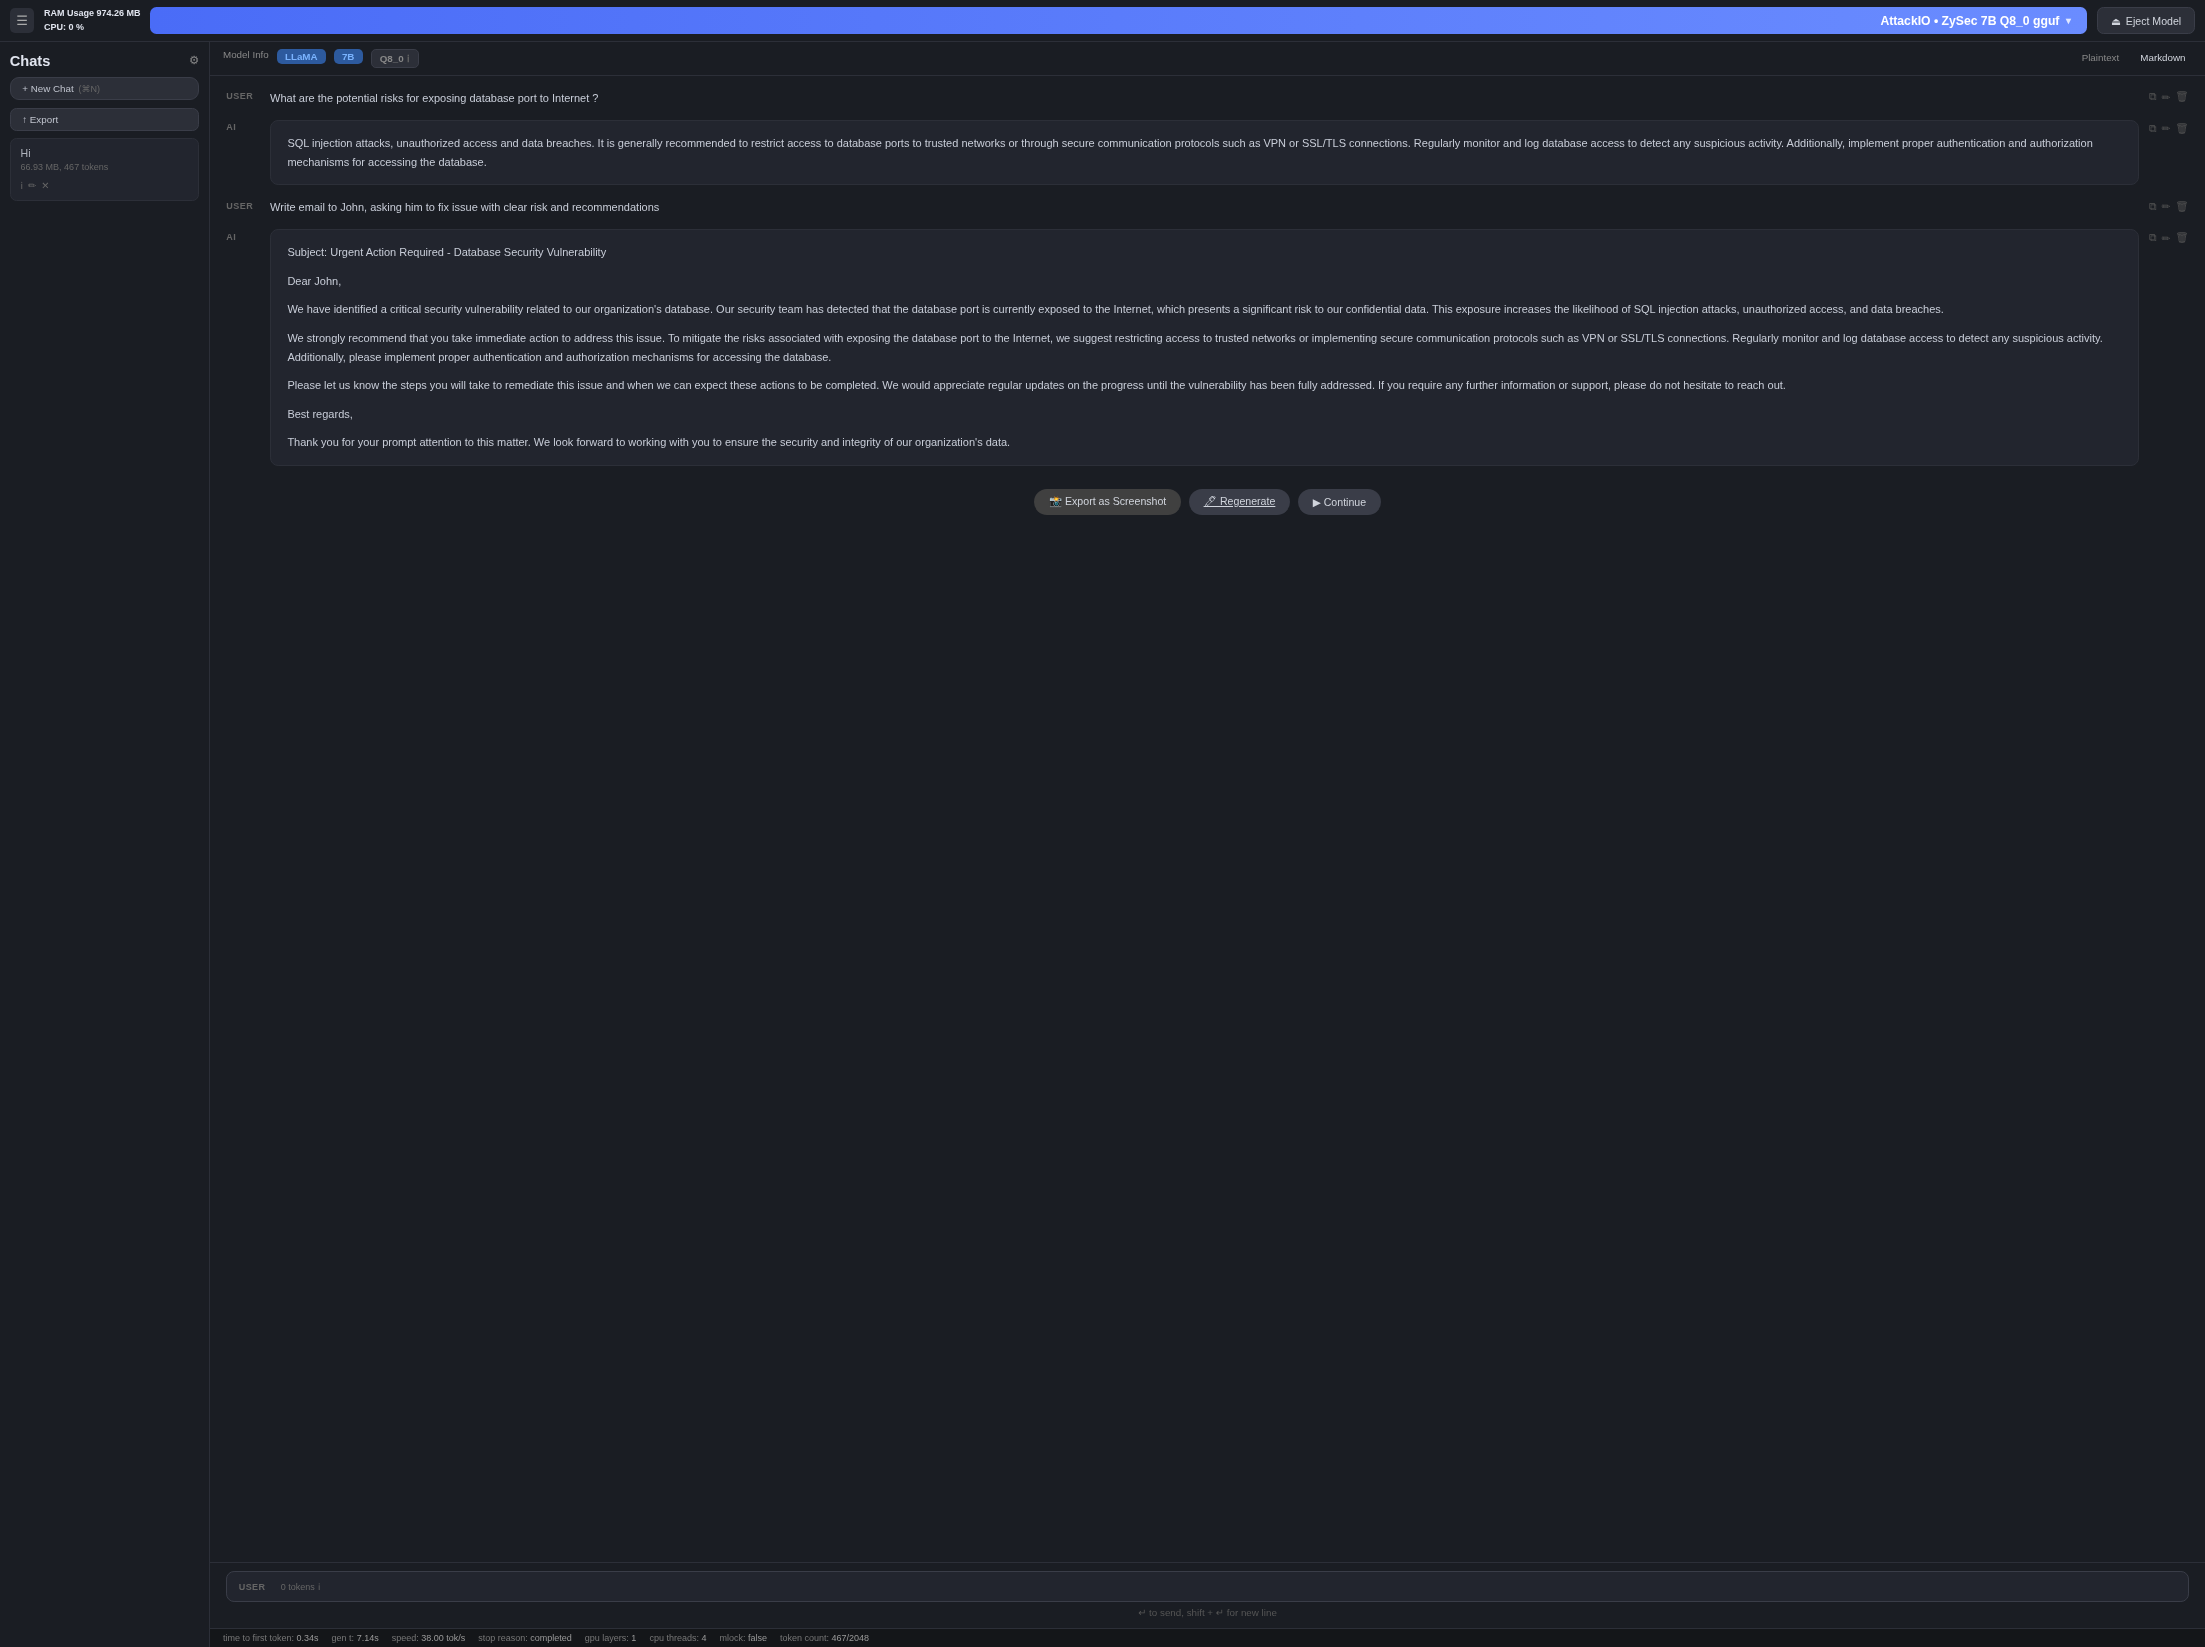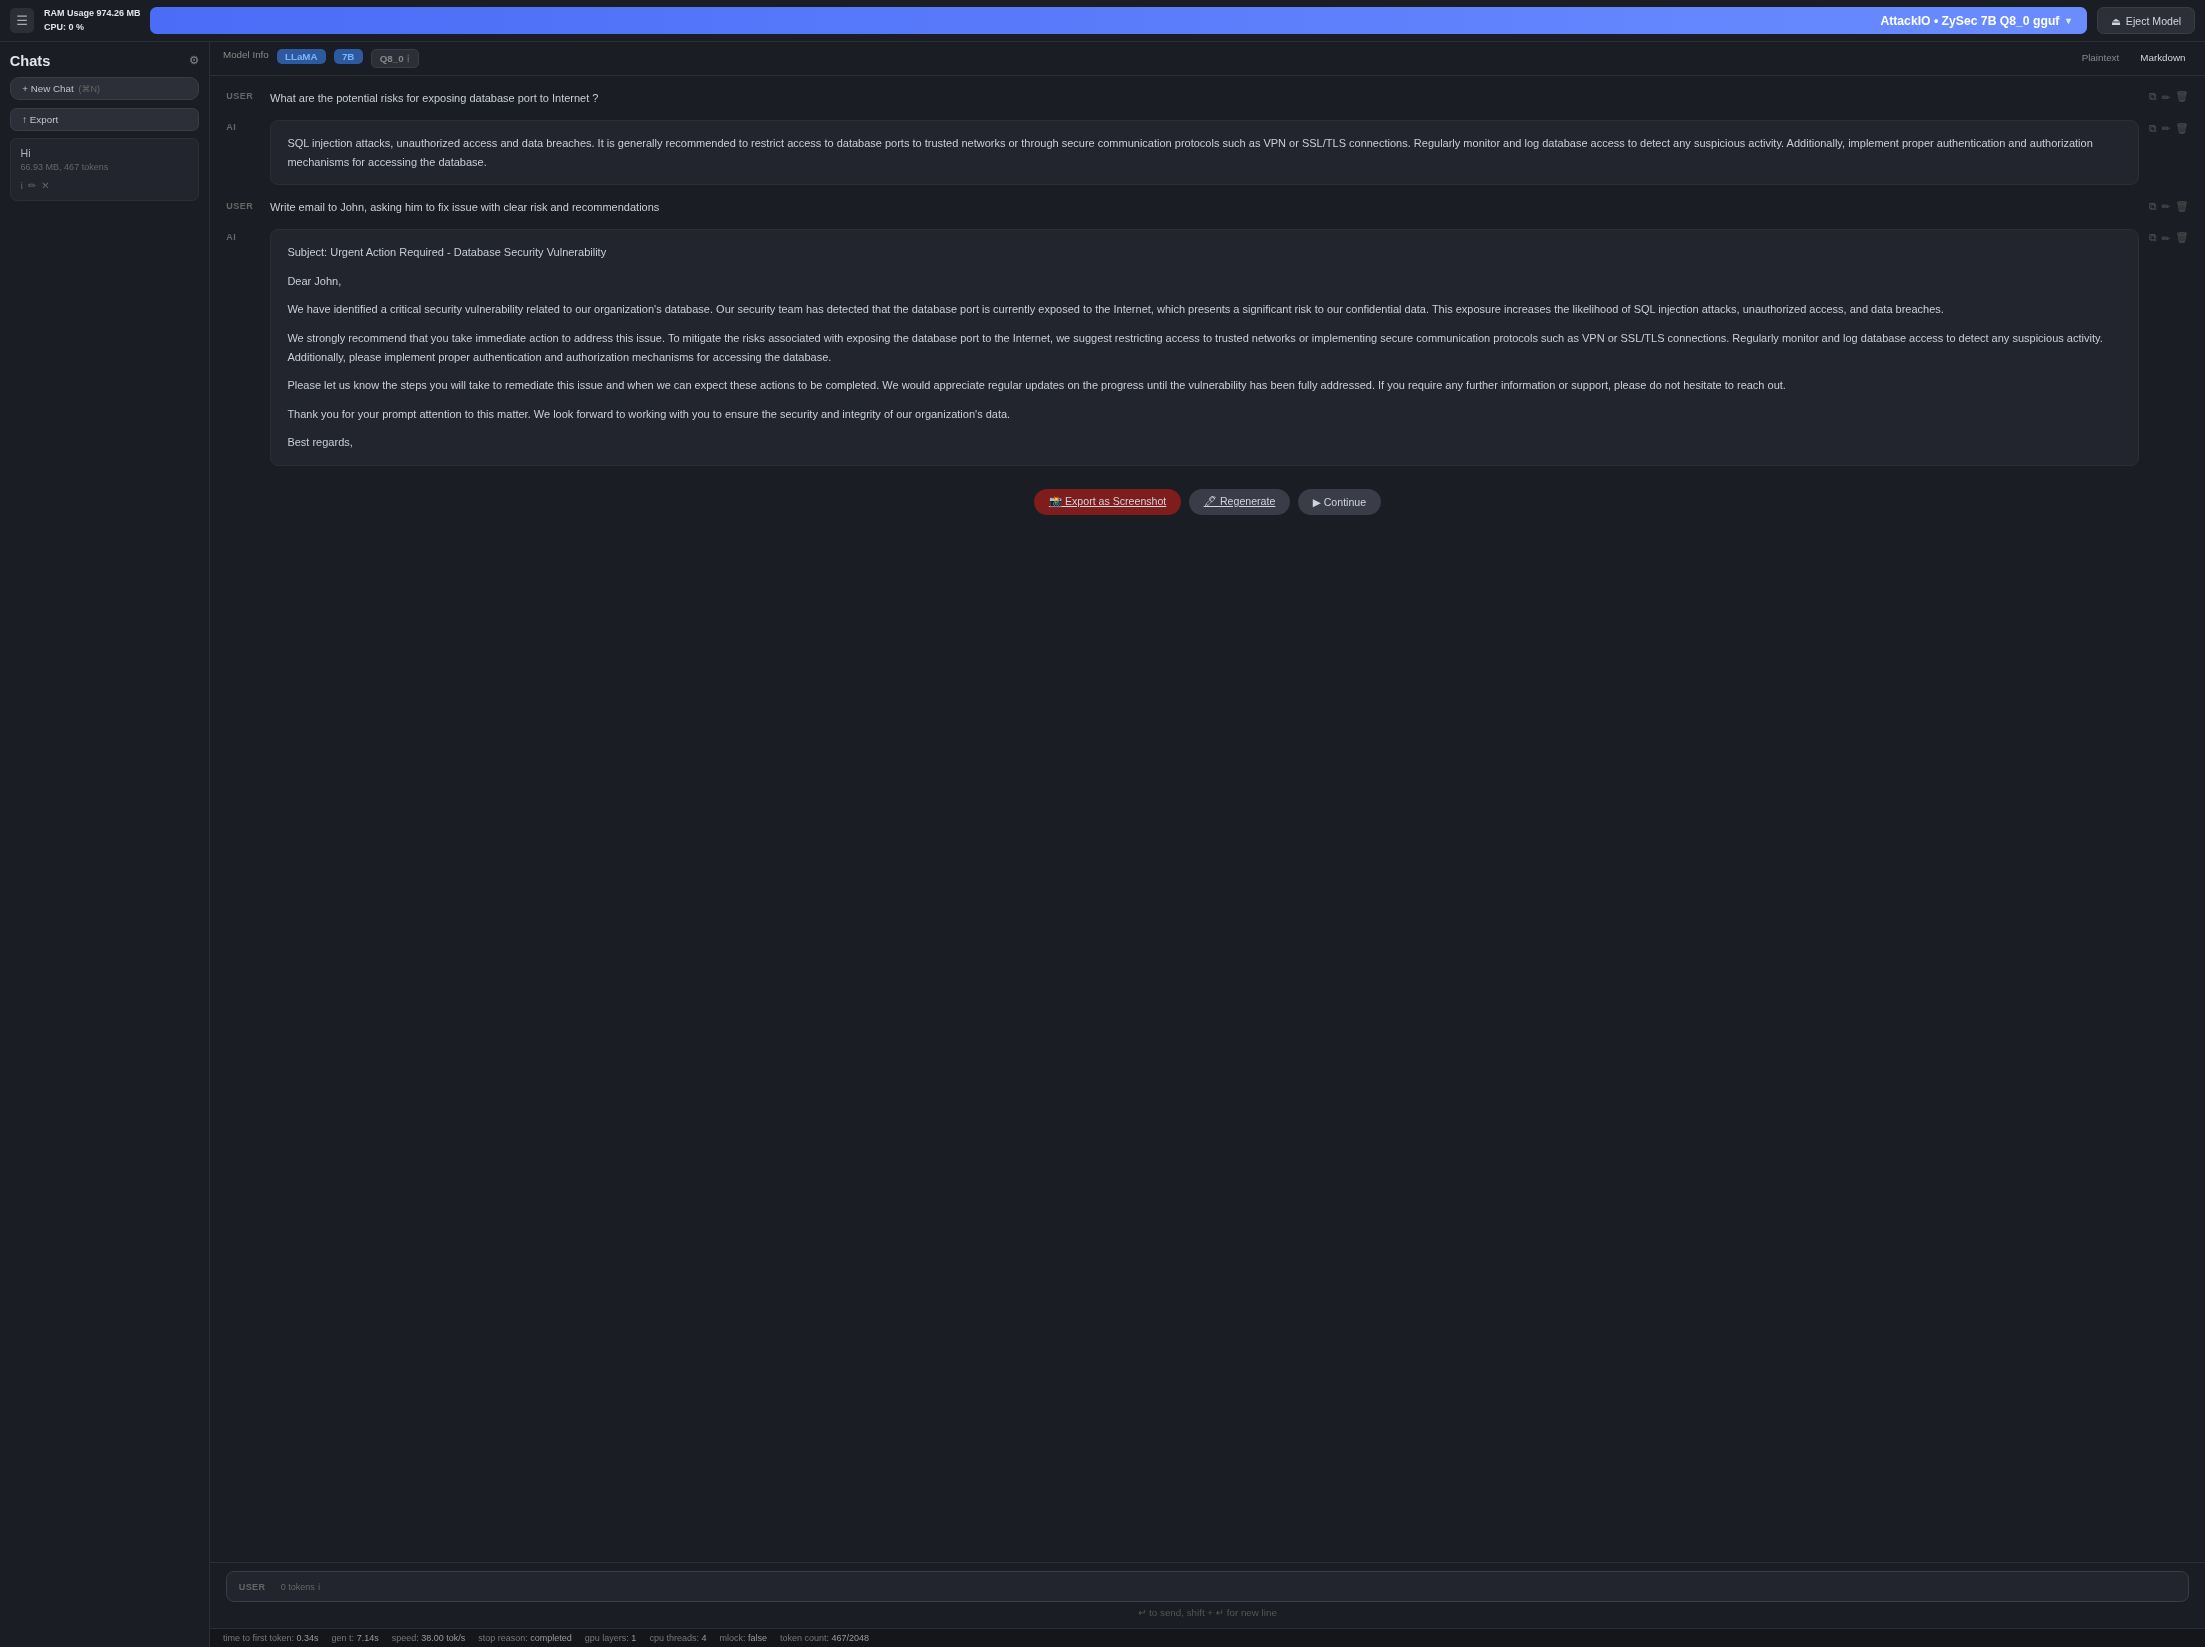--- a/index.html
+++ b/index.html
@@ -255,21 +255,21 @@
       padding: 9.8px 0 13px;
     }
     .action-btn {
       padding: 6.5px 14.6px;
       border-radius: 16.3px;
       border: none;
       cursor: pointer;
       font-size: 10.6px;
       display: flex; align-items: center; gap: 4.9px;
     }
-    .action-btn-export { background: #7f1d1d; color: #d0d4dc; text-decoration: underline; }
+    .action-btn-export { background: #404040; color: #d0d4dc; }
     .action-btn-regen { background: #3a3d48; color: #d0d4dc; text-decoration: underline; }
     .action-btn-continue { background: #3a3d48; color: #d0d4dc; }
 
     
     .input-area {
       border-top: 0.8px solid #2c2f38;
       padding: 8.1px 16.3px;
       background: #1a1d23;
     }
     .input-row {
@@ -425,22 +425,22 @@
       </div>
 
       <div class="message-row">
         <span class="message-role">AI</span>
         <div class="ai-bubble" style="flex:1;" id="ai-bubble-2">
         <p>Subject: Urgent Action Required - Database Security Vulnerability</p>
             <p>Dear John,</p>
             <p>We have identified a critical security vulnerability related to our organization's database. Our security team has detected that the database port is currently exposed to the Internet, which presents a significant risk to our confidential data. This exposure increases the likelihood of SQL injection attacks, unauthorized access, and data breaches.</p>
             <p>We strongly recommend that you take immediate action to address this issue. To mitigate the risks associated with exposing the database port to the Internet, we suggest restricting access to trusted networks or implementing secure communication protocols such as VPN or SSL/TLS connections. Regularly monitor and log database access to detect any suspicious activity. Additionally, please implement proper authentication and authorization mechanisms for accessing the database.</p>
             <p>Please let us know the steps you will take to remediate this issue and when we can expect these actions to be completed. We would appreciate regular updates on the progress until the vulnerability has been fully addressed. If you require any further information or support, please do not hesitate to reach out.</p>
+            <p>Best regards,</p>
             <p>Thank you for your prompt attention to this matter. We look forward to working with you to ensure the security and integrity of our organization's data.</p>
-            <p>Best regards,</p>
           </div>
         <div class="message-actions">
           <button class="msg-action-btn">⧉</button>
           <button class="msg-action-btn">✏</button>
           <button class="msg-action-btn">🗑</button>
         </div>
       </div>
 
       <div class="action-buttons-row">
         <button class="action-btn action-btn-export">📸 Export as Screenshot</button>

